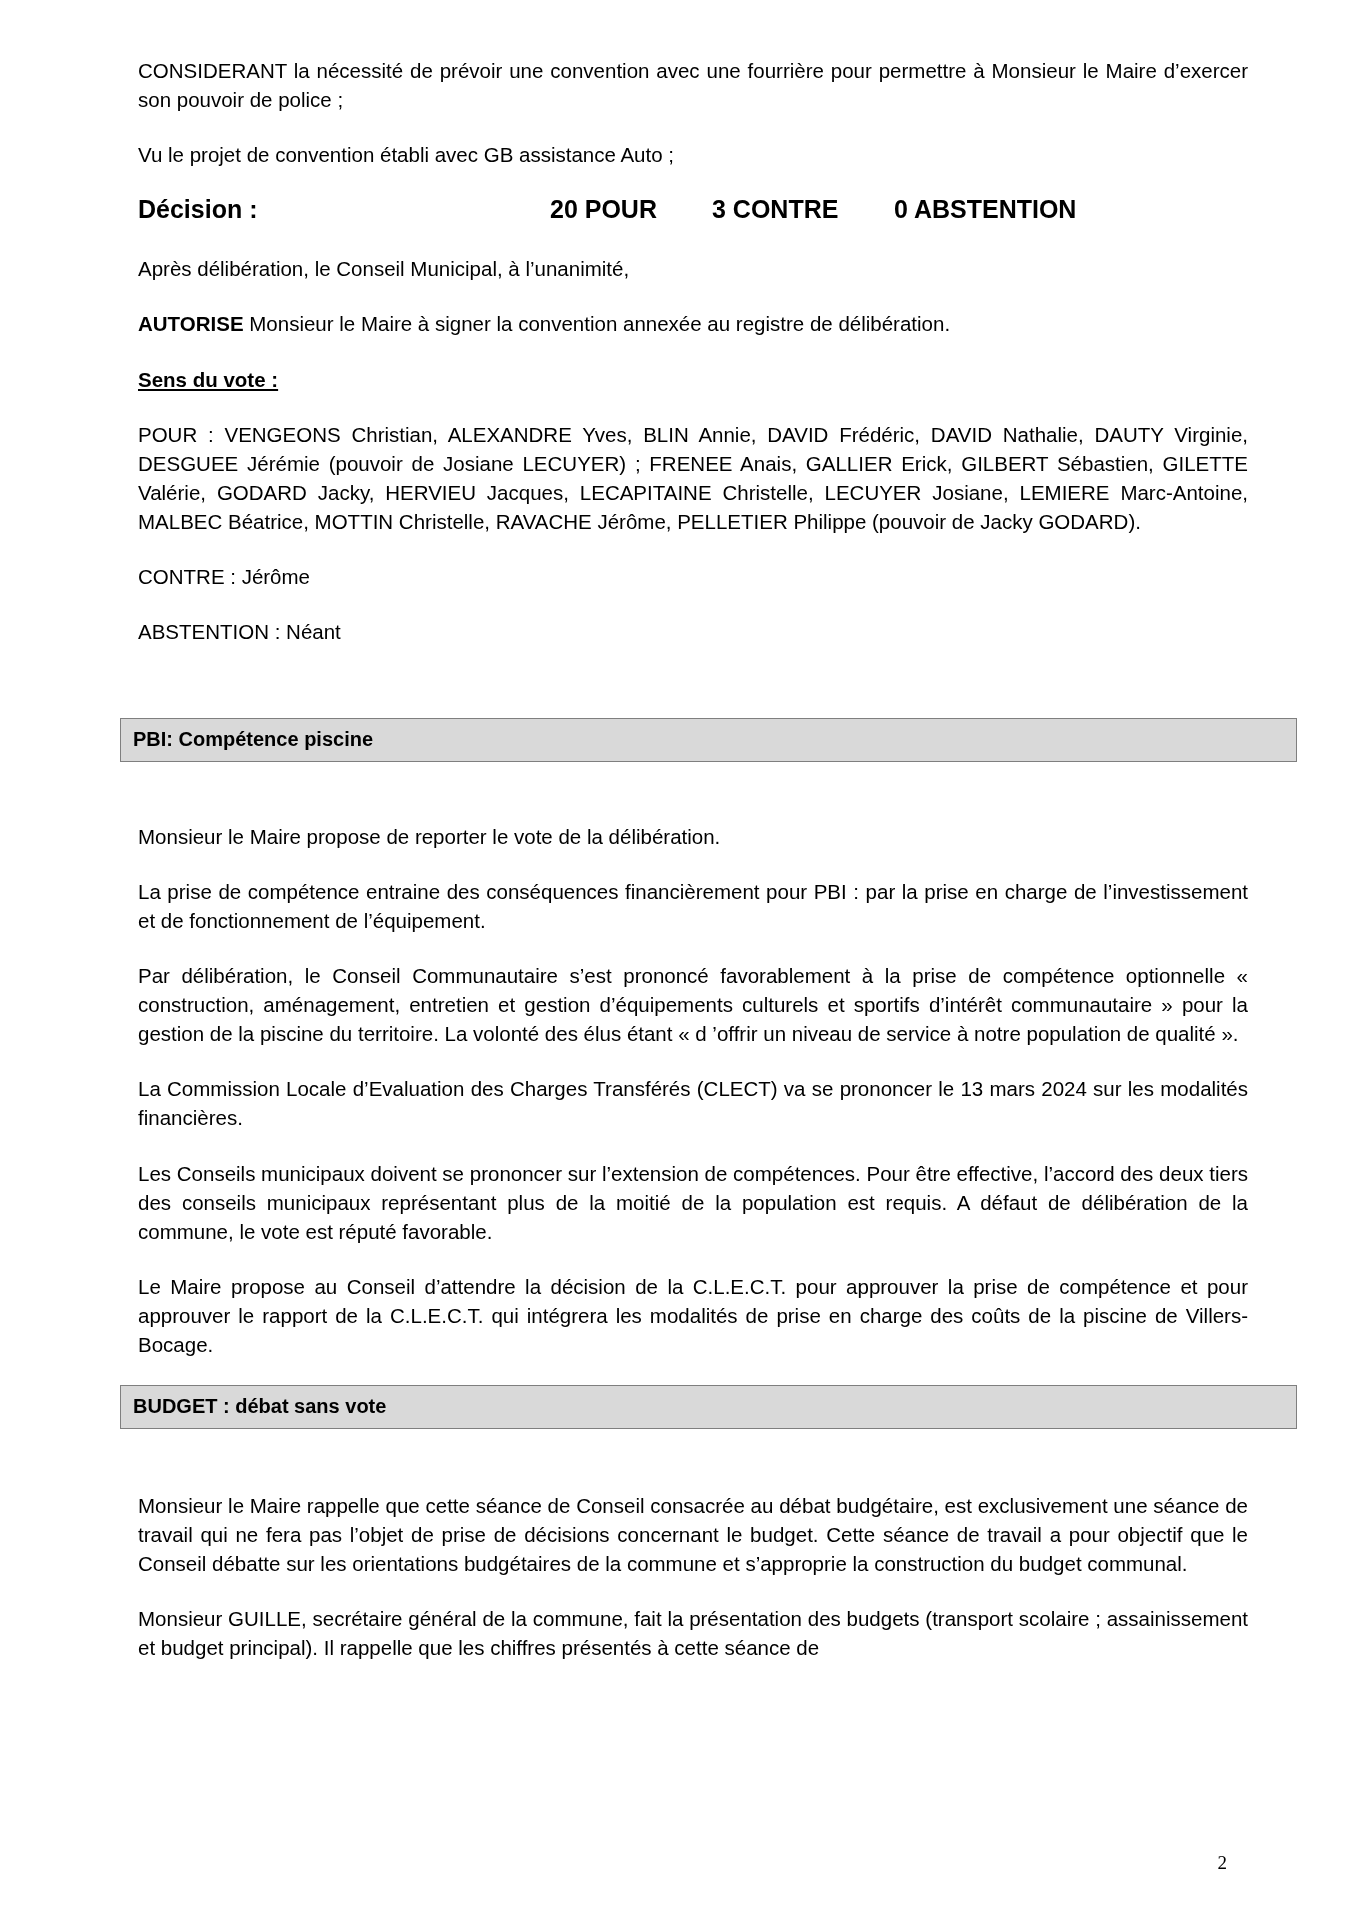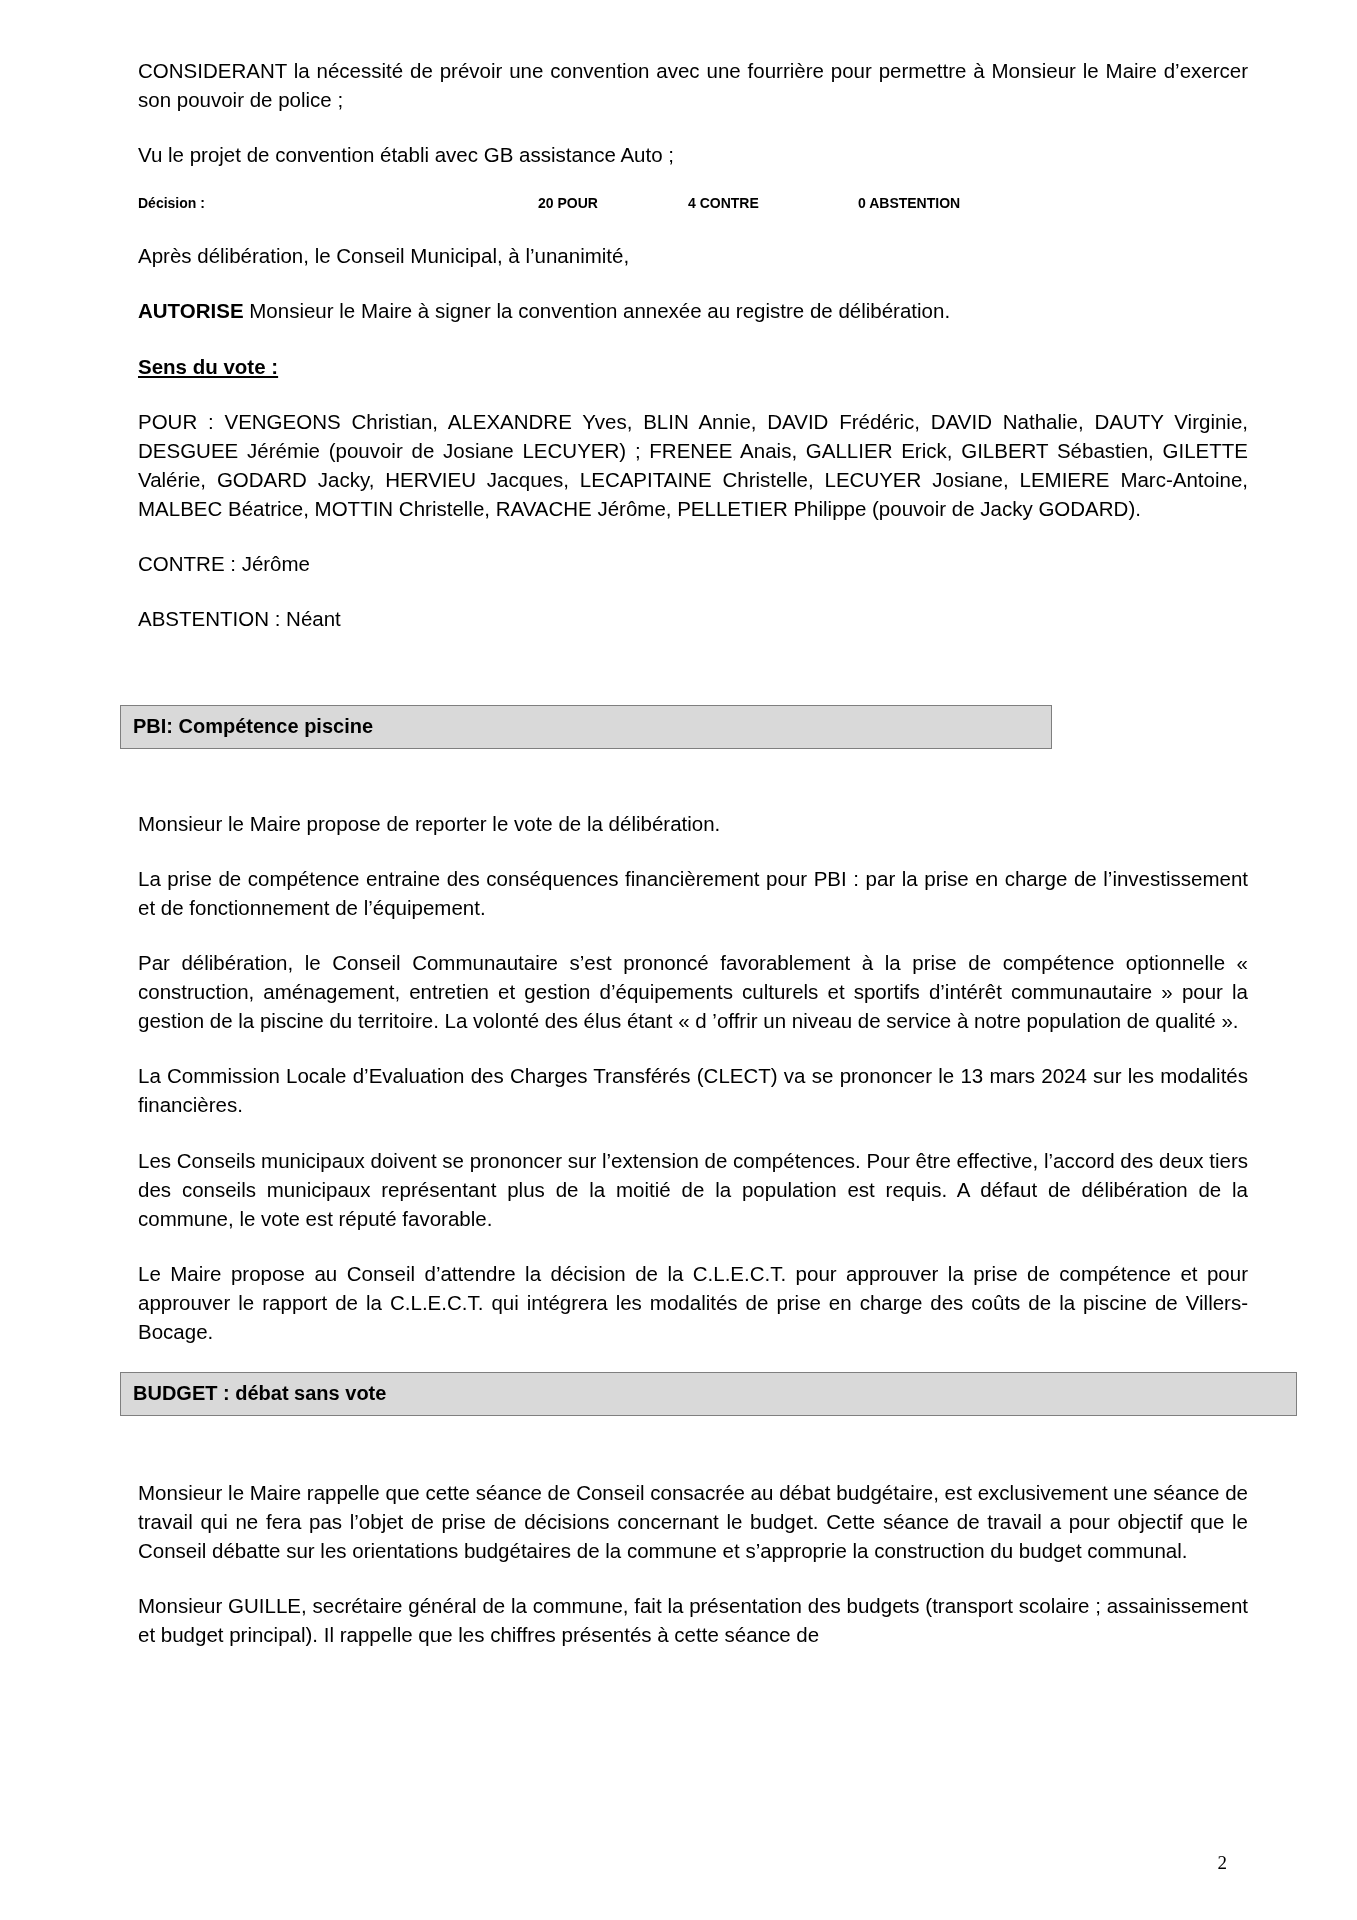--- a/index.html
+++ b/index.html
@@ -36,39 +36,40 @@
     text-align: justify;
     text-justify: inter-word;
   }
   .b { font-weight: bold; }
   .bu { font-weight: bold; text-decoration: underline; text-align: center; }
 
   
   .decision-row {
     display: flex;
     align-items: center;
-    font-size: 14px;
+    font-size: 25px;
     font-weight: bold;
     margin: 0 0 30px 0;
+    gap: 12px;
   }
   .decision-label { width: 400px; flex: 0 0 400px; }
   .decision-pour  { width: 150px; flex: 0 0 150px; }
   .decision-contre{ width: 170px; flex: 0 0 170px; }
   .decision-abst  { flex: 0 0 auto; }
 
   
   .head-box {
     border: 1px solid #7f7f7f;
     background: #d9d9d9;
     box-sizing: border-box;
     padding: 7px 12px 8px 12px;
     margin: 0;
   }
   .head-box-pbi {
-    width: 932px;
+    width: 1177px;
     margin-left: -18px;
     margin-top: 72px;
     margin-bottom: 60px;
   }
   .head-box-budget {
     width: 1177px;
     margin-left: -18px;
     margin-top: 12px;
     margin-bottom: 62px;
   }
@@ -100,21 +101,21 @@
 <div class="page">
   <div class="doc-body">
 
     <p class="para justify">CONSIDERANT la nécessité de prévoir une convention avec une fourrière pour permettre à Monsieur le Maire d’exercer son pouvoir de police ;</p>
 
     <p class="para">Vu le projet de convention établi avec GB assistance Auto ;</p>
 
     <div class="decision-row">
       <span class="decision-label">Décision :</span>
       <span class="decision-pour">20 POUR</span>
-      <span class="decision-contre">4 CONTRE</span>
+      <span class="decision-contre">3 CONTRE</span>
       <span class="decision-abst">0 ABSTENTION</span>
     </div>
 
     <p class="para">Après délibération, le Conseil Municipal, à l’unanimité,</p>
 
     <p class="para"><span class="b">AUTORISE</span><span> Monsieur le Maire à signer la convention annexée au registre de délibération.</span></p>
 
     <p class="para"><span class="bu">Sens du vote :</span></p>
 
     <p class="para justify">POUR : VENGEONS Christian, ALEXANDRE Yves, BLIN Annie, DAVID Frédéric, DAVID Nathalie, DAUTY Virginie, DESGUEE Jérémie (pouvoir de Josiane LECUYER) ; FRENEE Anais, GALLIER Erick, GILBERT Sébastien, GILETTE Valérie, GODARD Jacky, HERVIEU Jacques, LECAPITAINE Christelle, LECUYER Josiane, LEMIERE Marc-Antoine, MALBEC Béatrice, MOTTIN Christelle, RAVACHE Jérôme, PELLETIER Philippe (pouvoir de Jacky GODARD).</p>

